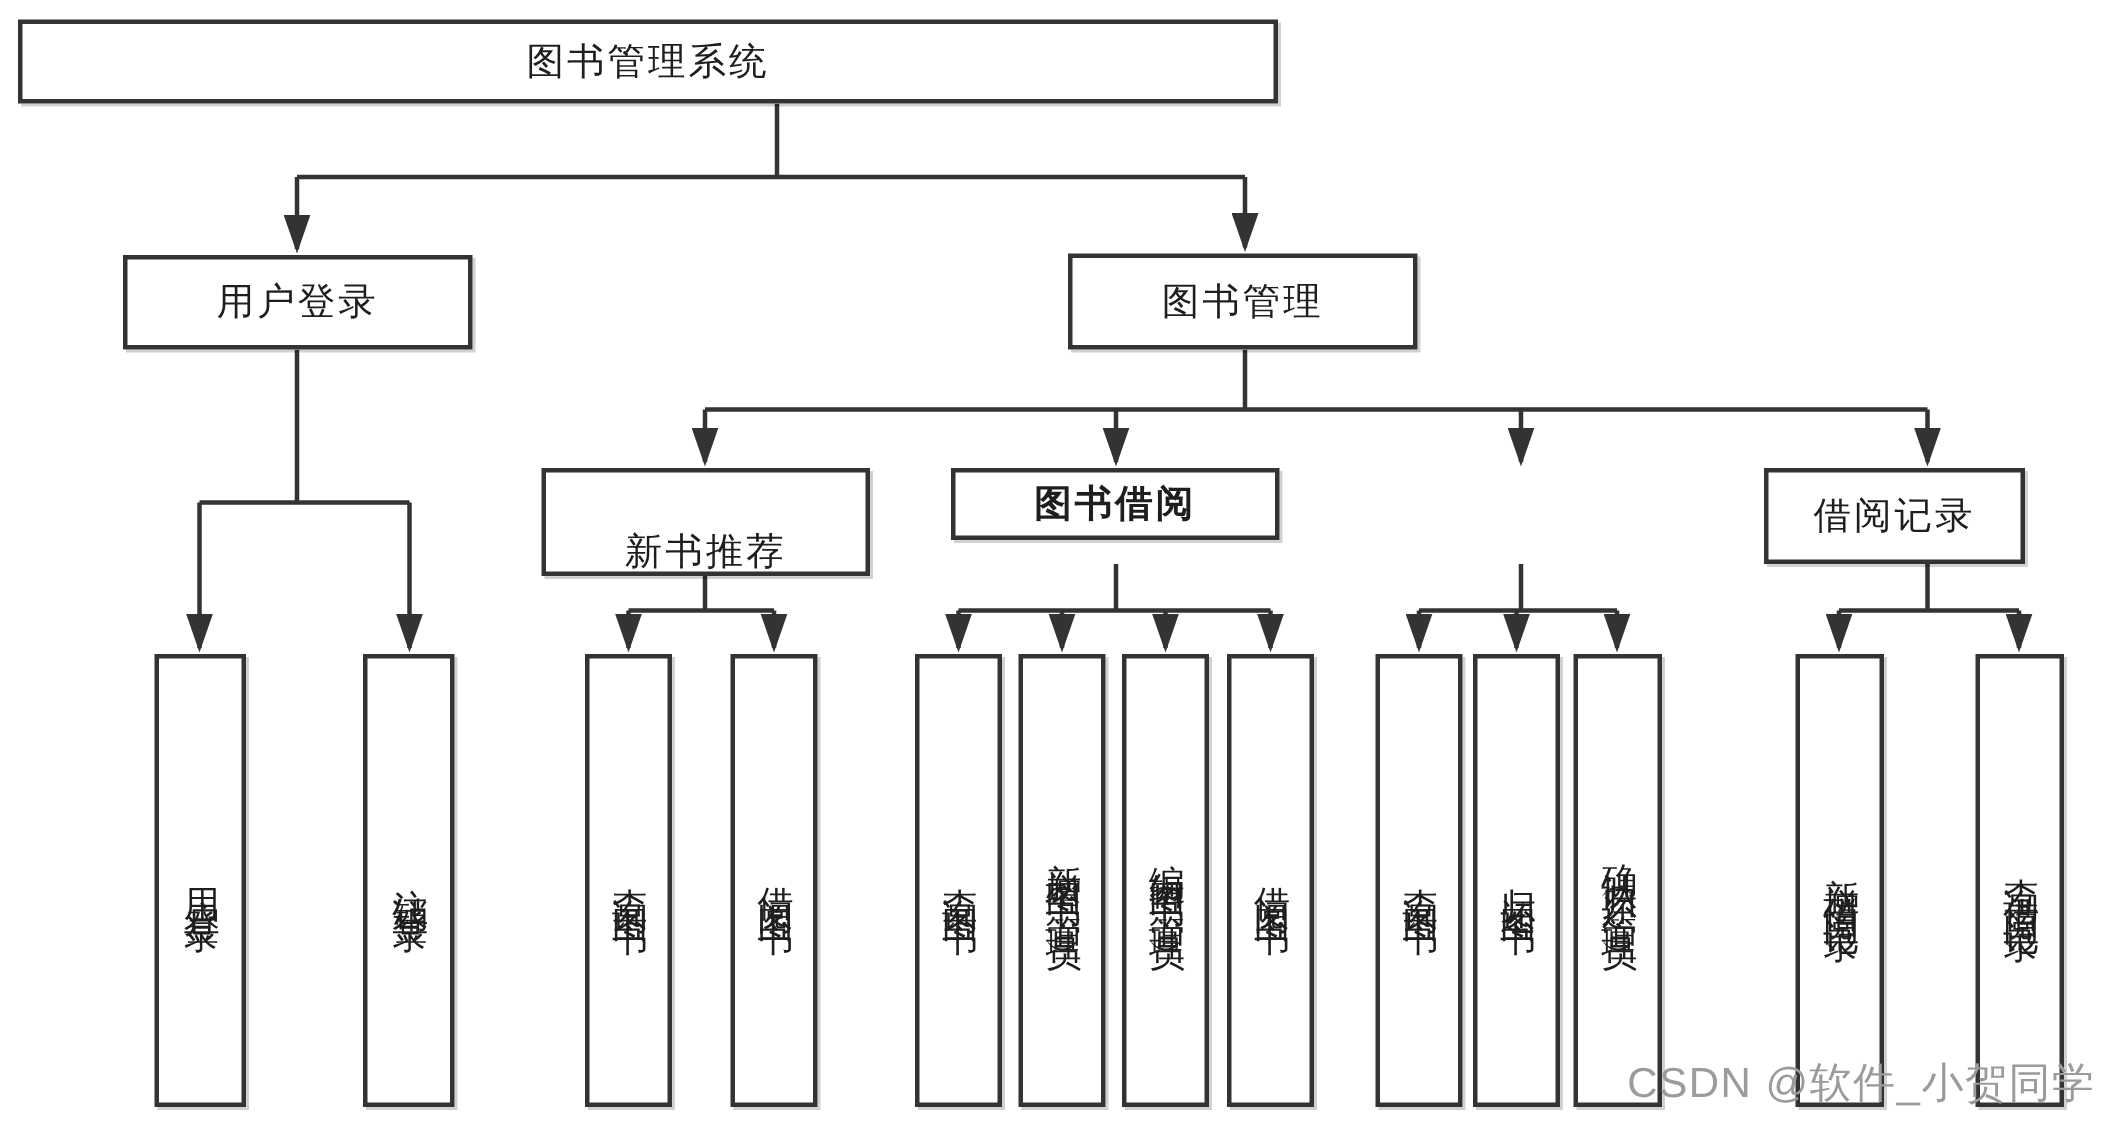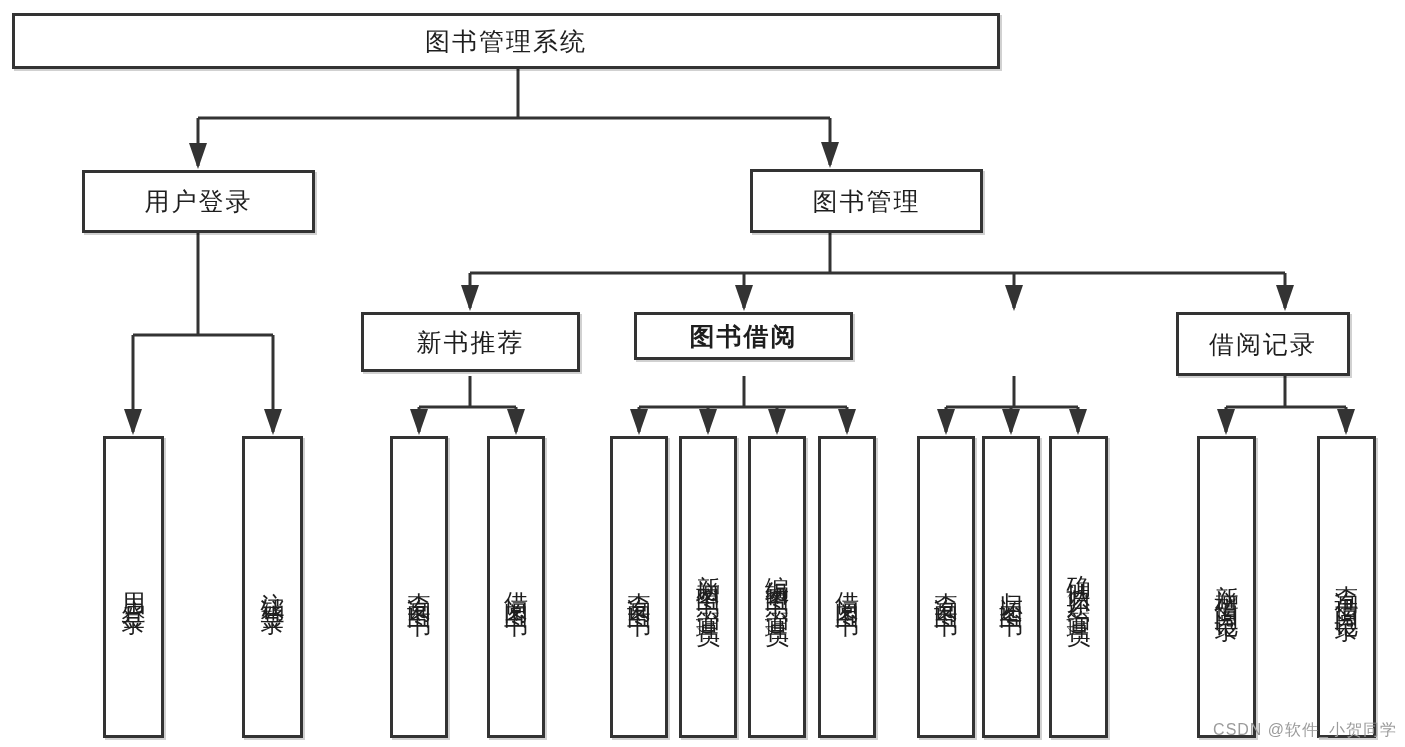--- a/index.html
+++ b/index.html
@@ -12,28 +12,28 @@
     position:absolute;background:#ffffff;border:3px solid #333333;
     box-sizing:border-box;display:flex;align-items:center;justify-content:center;
     box-shadow:2px 2px 0 rgba(0,0,0,0.18);
   }
   .hlabel{font-size:25px;letter-spacing:2px;line-height:1;white-space:nowrap;}
   .vlabel{
     writing-mode:vertical-rl;text-orientation:mixed;
     font-size:24px;letter-spacing:7px;line-height:1;white-space:nowrap;
   }
   .watermark{
-    position:absolute;right:8px;bottom:6px;font-size:16px;color:#9b9b9b;
+    position:absolute;right:8px;bottom:6px;font-size:28px;color:#9b9b9b;
     letter-spacing:1px;white-space:nowrap;
   }
   
-  .n-root{left:12px;top:13px;width:988px;height:56px;}
+  .n-root{left:12px;top:13px;width:840px;height:56px;}
   .n-ul{left:82px;top:170px;width:233px;height:63px;}
-  .n-bm{left:712px;top:169px;width:233px;height:64px;margin-left:38px;}
-  .n-nb{left:361px;top:312px;width:219px;height:60px;}
+  .n-bm{left:712px;top:169px;width:233px;height:64px;}
+  .n-nb{left:361px;top:312px;width:219px;height:72px;align-items:flex-end;}
   .n-bb{left:634px;top:312px;width:219px;height:48px;font-weight:bold;}
   .n-cb{left:904px;top:312px;width:219px;height:64px;}
   .n-br{left:1176px;top:312px;width:174px;height:64px;}
   .leaf{top:436px;width:61px;height:302px;}
   .n-ul1{left:103px;} .n-ul2{left:242px;}
   .leaf-sm{width:58px;}
   .n-nb1{left:390px;} .n-nb2{left:487px;}
   .n-bb1{left:610px;} .n-bb2{left:679px;} .n-bb3{left:748px;} .n-bb4{left:818px;}
   .n-cb1{left:917px;} .n-cb2{left:982px;} .n-cb3{left:1049px;width:59px;}
   .n-br1{left:1197px;width:59px;} .n-br2{left:1317px;width:59px;}

